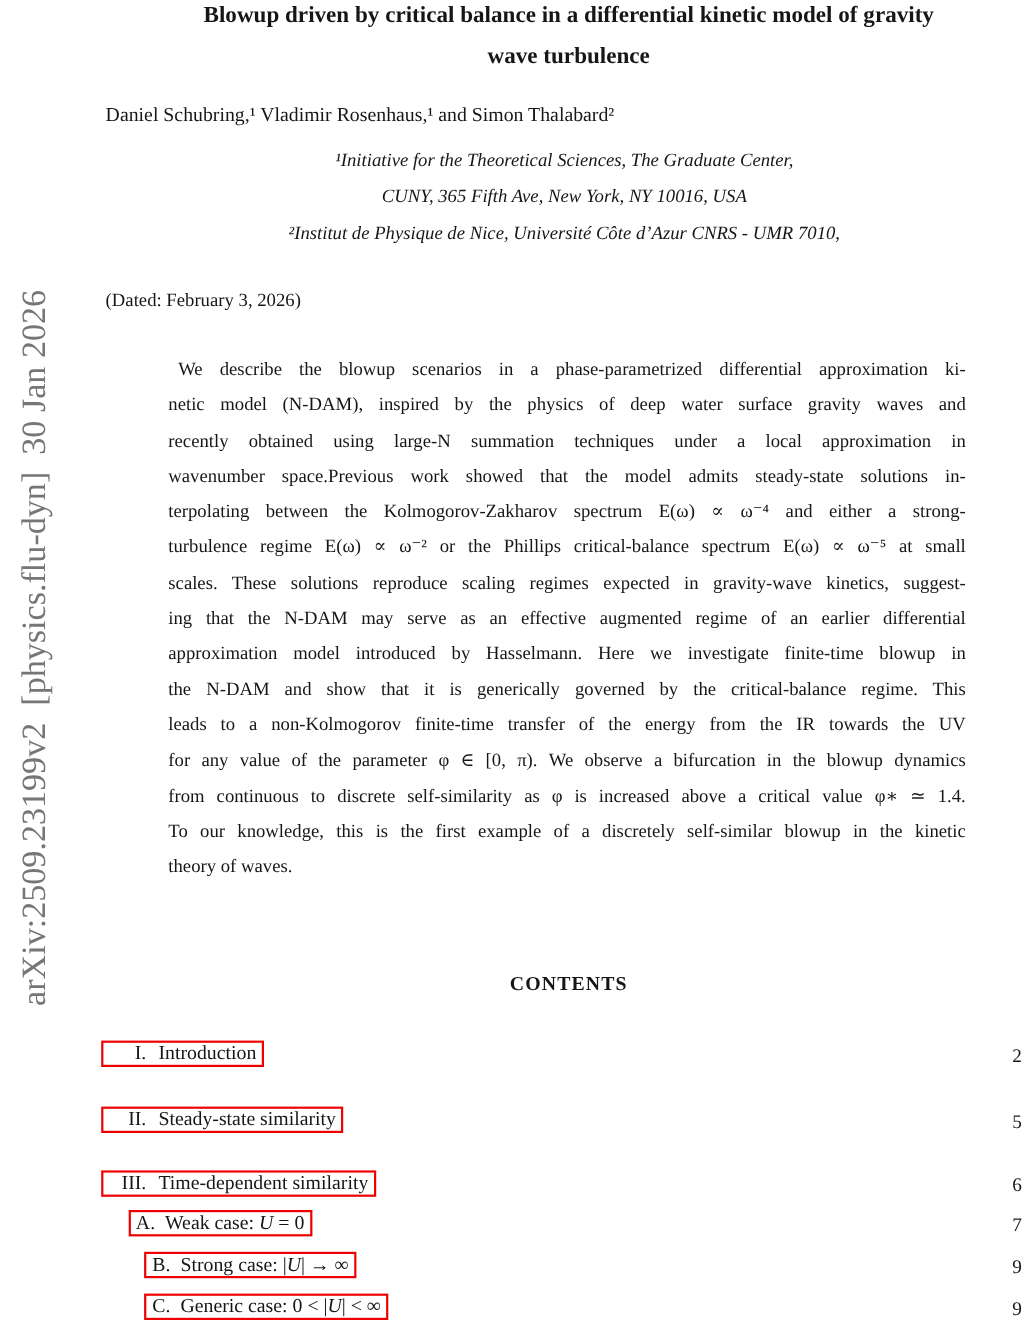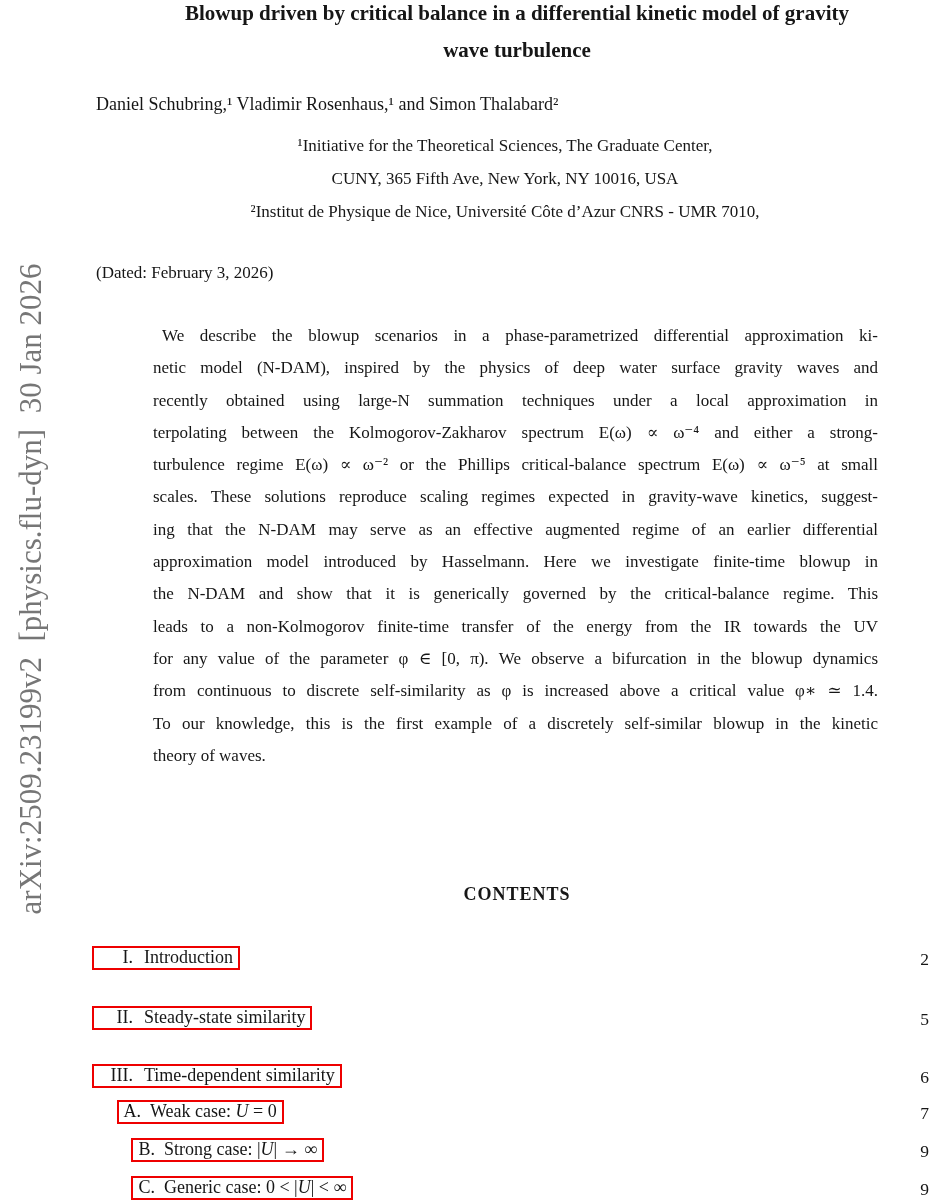--- a/index.html
+++ b/index.html
@@ -27,22 +27,22 @@
   .title{
     position:absolute;top:-5px;left:87px;width:860px;
     text-align:center;font-weight:bold;font-size:21px;line-height:37px;
   }
   .title div{white-space:nowrap;}
   .authors{
     position:absolute;top:94px;left:96px;width:842px;
     text-align:left;font-size:18px;
   }
   .affils{
-    position:absolute;top:129px;left:84px;width:842px;
-    text-align:center;font-size:17px;line-height:33px;
+    position:absolute;top:129px;left:92px;width:842px;
+    text-align:center;font-size:17px;font-style:italic;line-height:33px;
   }
   .dated{
     position:absolute;top:263px;left:96px;width:842px;
     text-align:left;font-size:17px;
   }
   
   .abstract{
     position:absolute;top:320px;left:153px;width:725px;
     font-size:17px;line-height:32.3px;
   }
@@ -93,20 +93,21 @@
   <div>¹Initiative for the Theoretical Sciences, The Graduate Center,</div>
   <div>CUNY, 365 Fifth Ave, New York, NY 10016, USA</div>
   <div>²Institut de Physique de Nice, Université Côte d’Azur CNRS - UMR 7010,</div>
 </div>
 <div class="dated">(Dated: February 3, 2026)</div>
 
 <div class="abstract">
   <div class="ln first">We describe the blowup scenarios in a phase-parametrized differential approximation ki-</div>
   <div class="ln">netic model (N-DAM), inspired by the physics of deep water surface gravity waves and</div>
   <div class="ln">recently obtained using large-N summation techniques under a local approximation in</div>
+  <div class="ln">wavenumber space.Previous work showed that the model admits steady-state solutions in-</div>
   <div class="ln">terpolating between the Kolmogorov-Zakharov spectrum E(ω) ∝ ω⁻⁴ and either a strong-</div>
   <div class="ln">turbulence regime E(ω) ∝ ω⁻² or the Phillips critical-balance spectrum E(ω) ∝ ω⁻⁵ at small</div>
   <div class="ln">scales. These solutions reproduce scaling regimes expected in gravity-wave kinetics, suggest-</div>
   <div class="ln">ing that the N-DAM may serve as an effective augmented regime of an earlier differential</div>
   <div class="ln">approximation model introduced by Hasselmann. Here we investigate finite-time blowup in</div>
   <div class="ln">the N-DAM and show that it is generically governed by the critical-balance regime. This</div>
   <div class="ln">leads to a non-Kolmogorov finite-time transfer of the energy from the IR towards the UV</div>
   <div class="ln">for any value of the parameter φ ∈ [0, π). We observe a bifurcation in the blowup dynamics</div>
   <div class="ln">from continuous to discrete self-similarity as φ is increased above a critical value φ∗ ≃ 1.4.</div>
   <div class="ln">To our knowledge, this is the first example of a discretely self-similar blowup in the kinetic</div>

